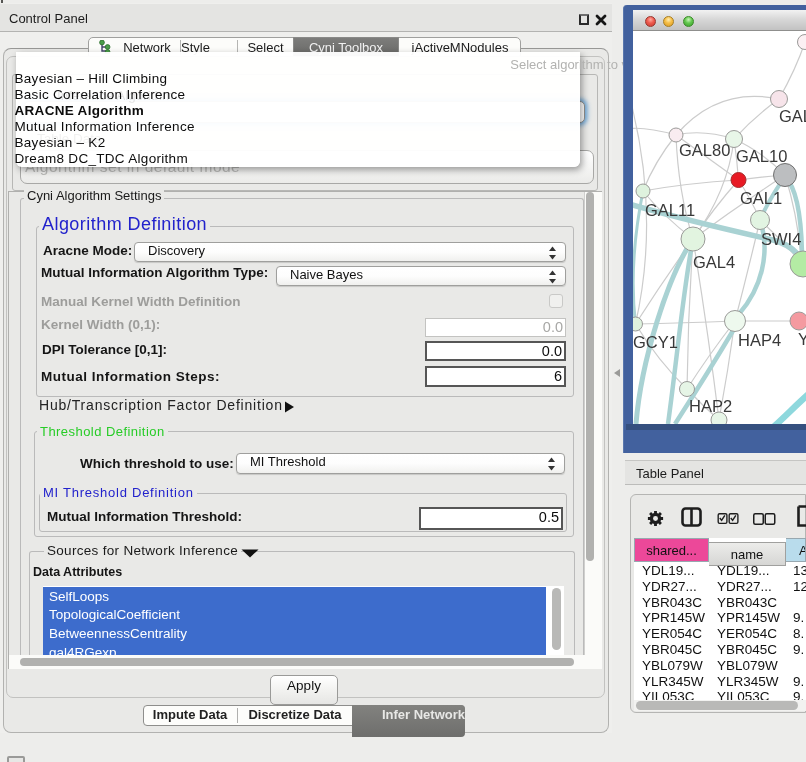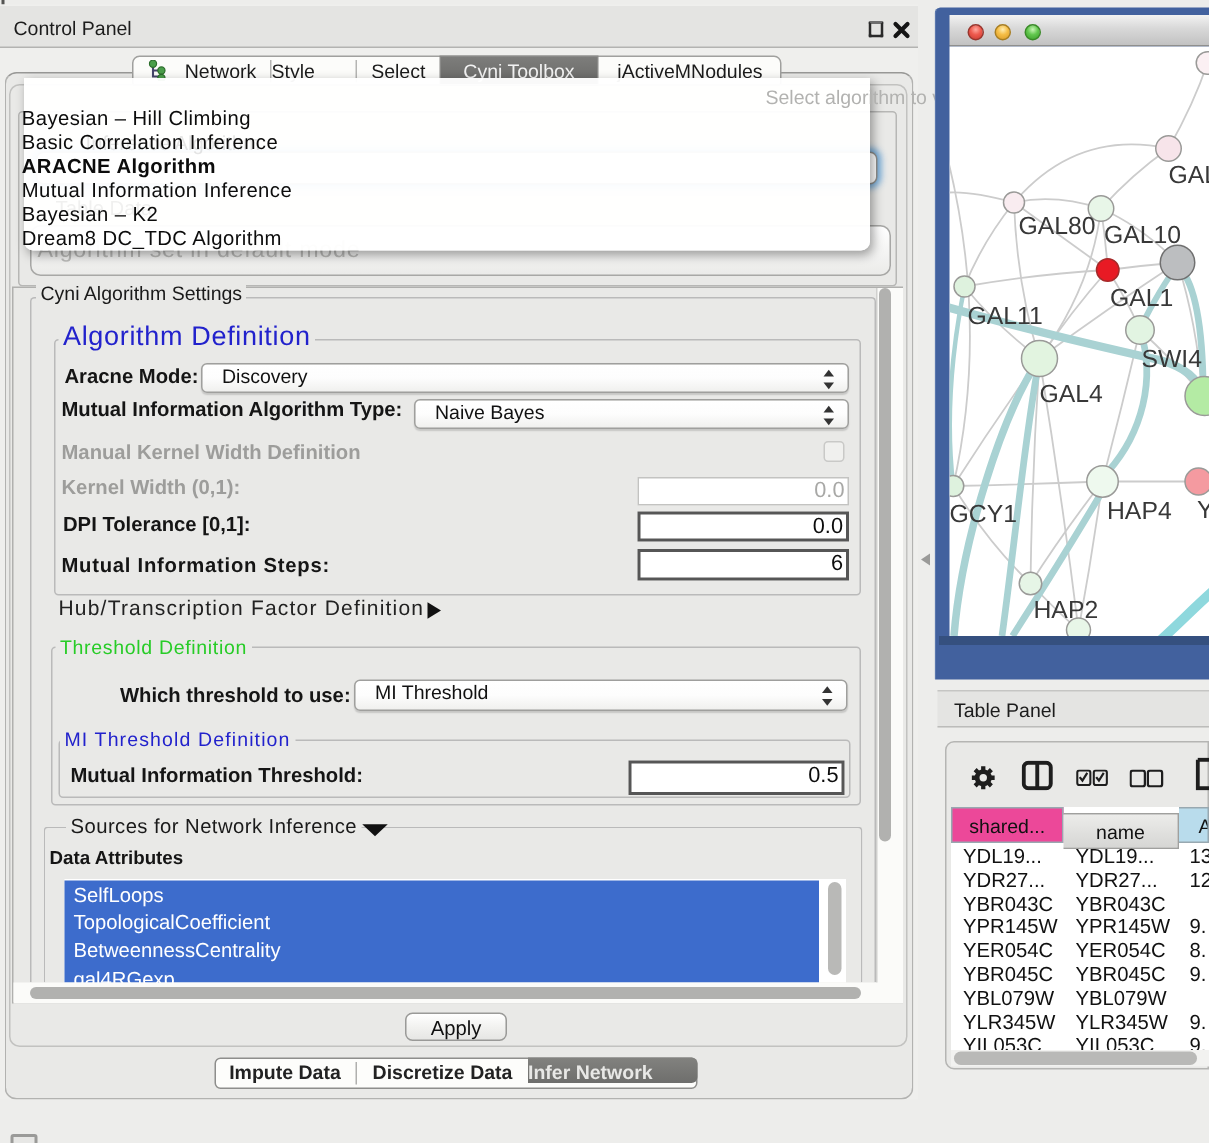--- a/index.html
+++ b/index.html
@@ -115,27 +115,27 @@
 <div class="abs" style="left:43px;top:586px;width:521px;height:69px;background:#fff"></div>
 <div class="abs" style="left:43px;top:587px;width:503px;height:68px;background:#3d6ccc"></div>
 <div class="abs" style="left:49px;top:587.5px;font-size:13.5px;color:#fff;line-height:18.8px">SelfLoops<br>TopologicalCoefficient<br>BetweennessCentrality<br>gal4RGexp</div>
 <div class="abs" style="left:552px;top:588px;width:9px;height:62px;background:#b9b9b7;border-radius:4.5px"></div>
 
 <div class="abs" style="left:584px;top:192px;width:18px;height:464px;background:#fbfbf9;border-left:1px solid #d0d0ce"></div>
 <div class="abs" style="left:586px;top:192px;width:8px;height:369px;background:#b1b1af;border-radius:4px"></div>
 <div class="abs" style="left:9px;top:655px;width:593px;height:14px;background:#fbfbf9"></div>
 <div class="abs" style="left:20px;top:658px;width:554px;height:8px;background:#b1b1af;border-radius:4px"></div>
 
-<div class="abs" style="left:270px;top:675px;width:68px;height:19px;background:linear-gradient(#ffffff,#f2f2f0 50%,#e6e6e4);border:1px solid #9a9a98;border-radius:5px;text-align:center;font-size:13.5px;color:#111;line-height:19px">Apply</div>
+<div class="abs" style="left:270px;top:675px;width:68px;height:30px;background:linear-gradient(#ffffff,#f2f2f0 50%,#e6e6e4);border:1px solid #9a9a98;border-radius:5px;text-align:center;font-size:13.5px;color:#111;line-height:19px">Apply</div>
 
 <div class="abs" style="left:143px;top:705px;width:322px;height:21px;background:#fdfdfb;border:1px solid #8e8e8c;border-radius:4px"></div>
 <div class="abs" style="left:143px;top:705px;width:94px;height:21px;text-align:center;font-size:13px;font-weight:bold;color:#222;line-height:20px">Impute Data</div>
 <div class="abs" style="left:237px;top:708px;width:1px;height:15px;background:#b0b0ae"></div>
 <div class="abs" style="left:238px;top:705px;width:114px;height:21px;text-align:center;font-size:13px;font-weight:bold;color:#222;line-height:20px">Discretize Data</div>
-<div class="abs" style="left:352px;top:705px;width:113px;height:17px;background:linear-gradient(#82827f,#6e6e6c);border-radius:0 4px 4px 0;text-align:left;font-size:13px;font-weight:bold;color:#e8e8e6;line-height:20px">Infer Network</div>
+<div class="abs" style="left:352px;top:705px;width:113px;height:32px;background:linear-gradient(#82827f,#6e6e6c);border-radius:0 4px 4px 0;text-align:right;font-size:13px;font-weight:bold;color:#e8e8e6;line-height:20px">Infer Network</div>
 
 <div class="abs" style="left:7px;top:756px;width:18px;height:10px;background:#e7e7e5;border:2px solid #9a9a98;border-radius:2px"></div>
 
 <svg class="abs" style="left:613px;top:368px" width="8" height="10" viewBox="0 0 8 10">
     <path d="M7 1 L1 5 L7 9 Z" fill="#9a9a98"></path>
   </svg>
 
 <div class="abs" style="left:16px;top:52px;width:564px;height:115px;background:rgba(255,255,255,0.96);border-radius:0 0 6px 6px;box-shadow:2px 3px 7px rgba(0,0,0,0.38)"></div>
 <div class="abs" style="left:57px;top:88px;font-size:13.5px;color:rgba(40,40,40,0.12)">Inference Algorithm</div>
 <div class="abs" style="left:37px;top:131px;font-size:13.5px;color:rgba(40,40,40,0.07)">Table Data</div>

